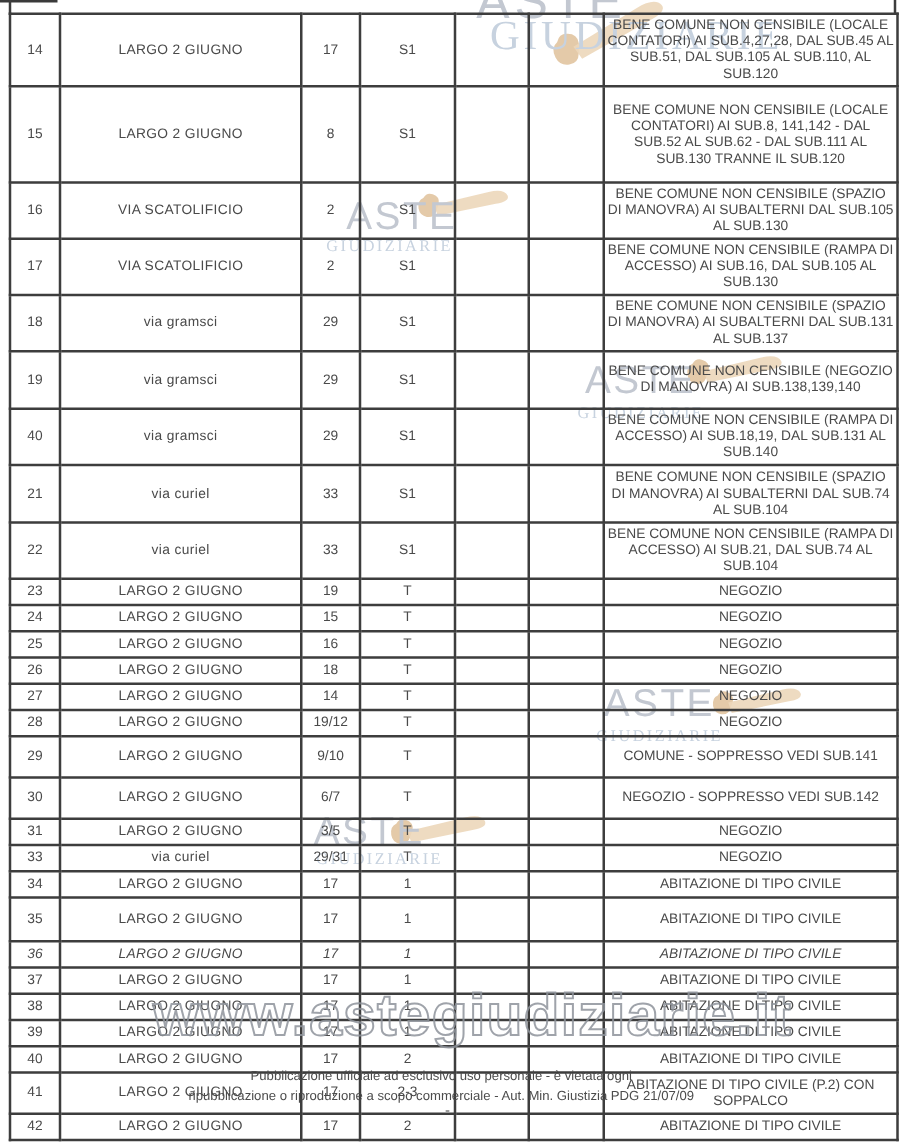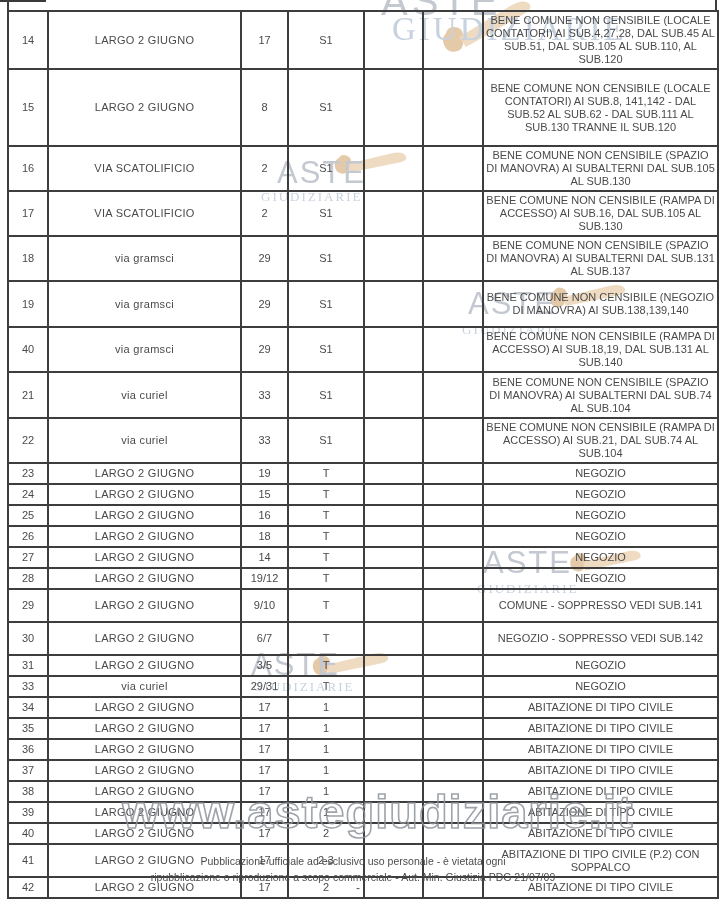--- a/index.html
+++ b/index.html
@@ -262,30 +262,30 @@
         </tr>
         <tr style="height: 21px;">
           <td class="c-num">34</td>
           <td class="c-street">LARGO 2 GIUGNO</td>
           <td class="c-civ">17</td>
           <td class="c-floor">1</td>
           <td class="c-e1"></td>
           <td class="c-e2"></td>
           <td class="c-desc">ABITAZIONE DI TIPO CIVILE</td>
         </tr>
-        <tr style="height: 21px; margin-left: 40px;">
+        <tr style="height: 35px; margin-left: 40px;">
           <td class="c-num">35</td>
           <td class="c-street">LARGO 2 GIUGNO</td>
           <td class="c-civ">17</td>
           <td class="c-floor">1</td>
           <td class="c-e1"></td>
           <td class="c-e2"></td>
           <td class="c-desc">ABITAZIONE DI TIPO CIVILE</td>
         </tr>
-        <tr style="height: 21px;">
+        <tr style="height: 21px; font-style: italic;">
           <td class="c-num">36</td>
           <td class="c-street">LARGO 2 GIUGNO</td>
           <td class="c-civ">17</td>
           <td class="c-floor">1</td>
           <td class="c-e1"></td>
           <td class="c-e2"></td>
           <td class="c-desc">ABITAZIONE DI TIPO CIVILE</td>
         </tr>
         <tr style="height: 21px;">
           <td class="c-num">37</td>

